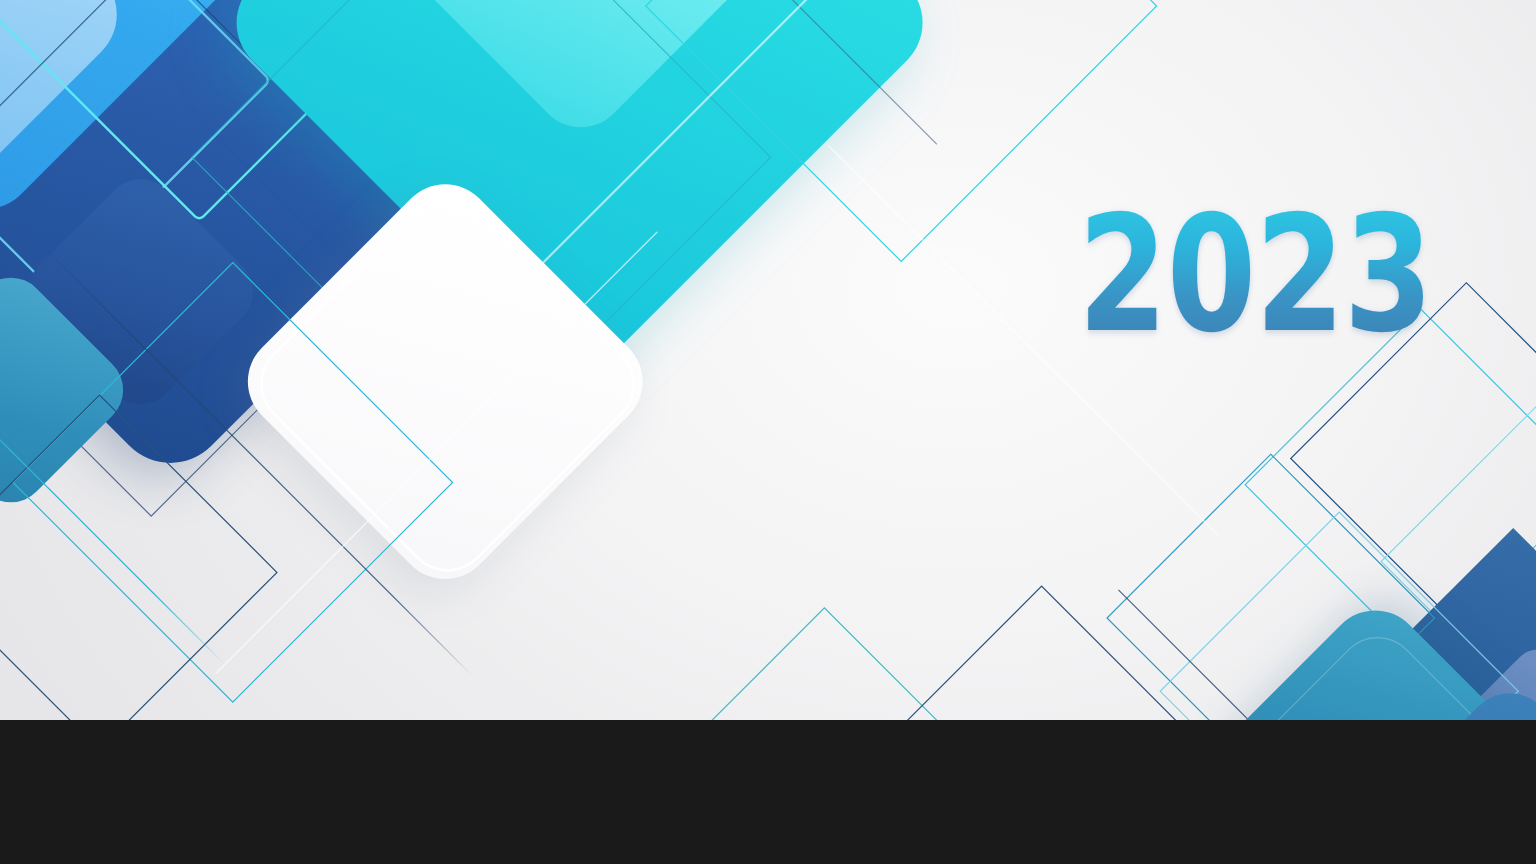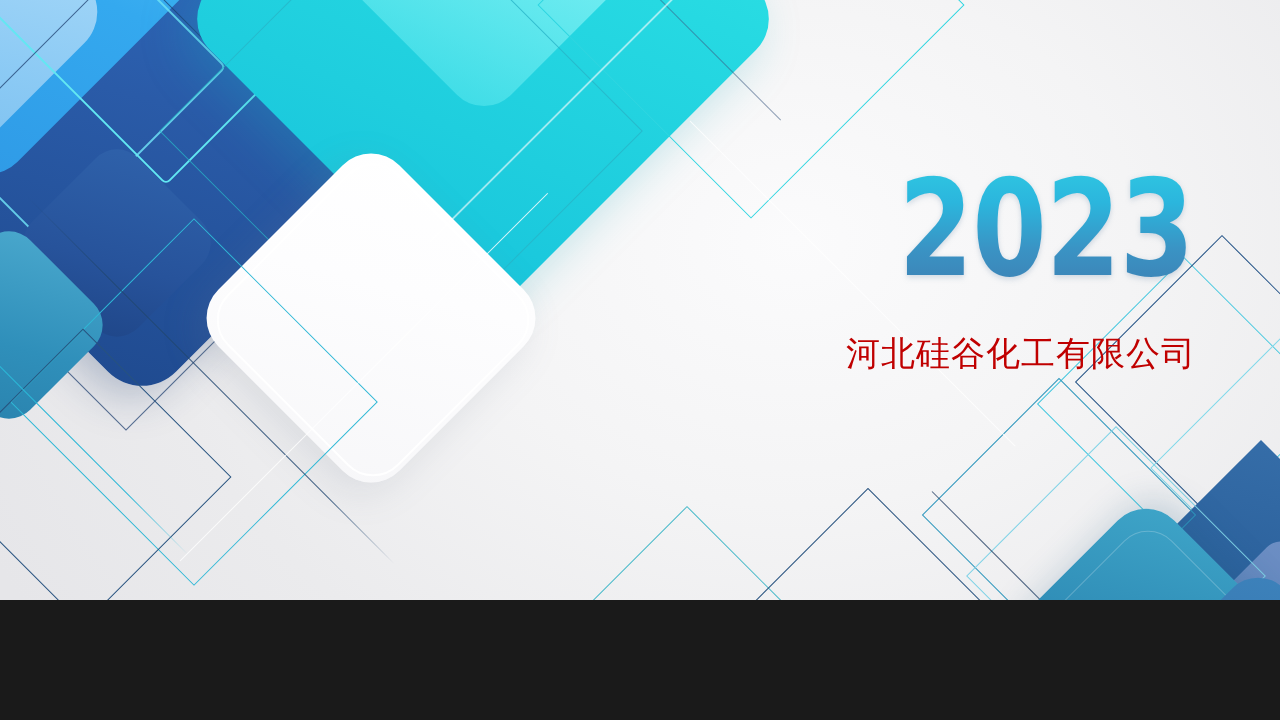--- a/index.html
+++ b/index.html
@@ -415,16 +415,15 @@
     <div class="outline" id="bc-navy-ol"></div>
     <div class="shape rsq" id="bc-cyan"></div>
 
     <div class="sweep" id="sweep-1"></div>
     <div class="sweep" id="sweep-2"></div>
     <div class="sweep" id="sweep-3"></div>
   </div>
 
   <div id="text-block">
     <div class="u" id="year">2023</div>
-    <div class="u" id="company">河北硅谷化工有限公司</div>
   </div>
 
 </div>
 
 </body></html>

